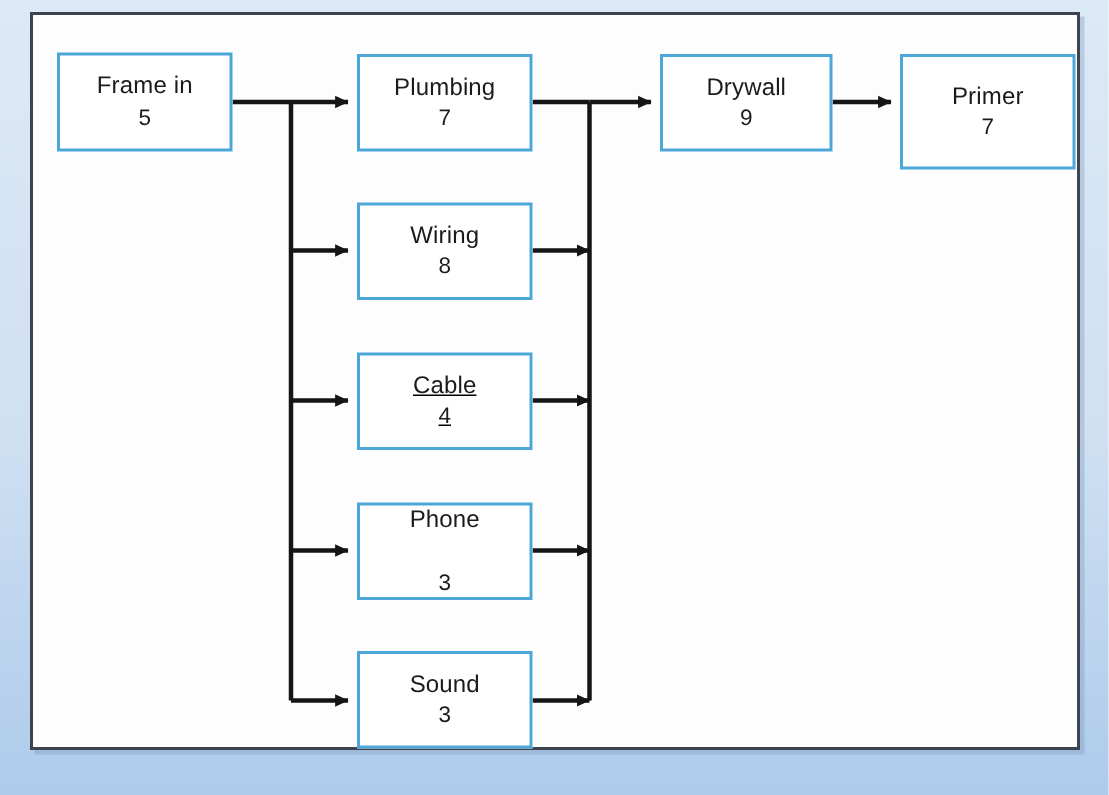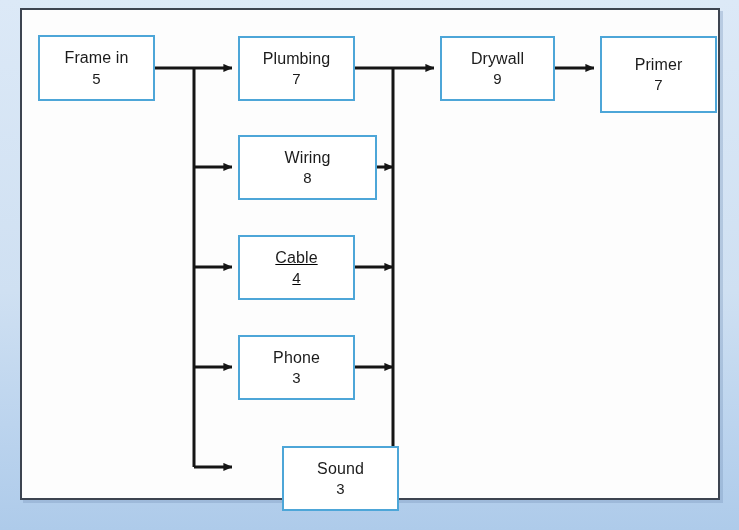--- a/index.html
+++ b/index.html
@@ -66,24 +66,24 @@
     letter-spacing: 0.1px;
   }
   .node .ndur {
     font-size: 15px;
     color: #1b1b1b;
   }
 
   
   #node-frame-in { left: 38px;  top: 35px;  width: 117px; height: 66px; }
   #node-plumbing { left: 238px; top: 36px;  width: 117px; height: 65px; }
-  #node-wiring   { left: 238px; top: 135px; width: 139px; height: 65px; }
+  #node-wiring   { left: 238px; top: 135px; width: 117px; height: 65px; }
   #node-cable    { left: 238px; top: 235px; width: 117px; height: 65px; text-decoration: underline; }
-  #node-phone    { left: 238px; top: 335px; width: 117px; height: 65px; }
-  #node-sound    { left: 238px; top: 446px; width: 117px; height: 65px; margin-left: 44px; }
+  #node-phone    { left: 238px; top: 335px; width: 117px; height: 65px; justify-content: space-between; }
+  #node-sound    { left: 238px; top: 434px; width: 117px; height: 65px; }
   #node-drywall  { left: 440px; top: 36px;  width: 115px; height: 65px; }
   #node-primer   { left: 600px; top: 36px;  width: 117px; height: 77px; }
 
   
   #edges {
     position: absolute;
     left: 0;
     top: 0;
     width: 739px;
     height: 530px;

